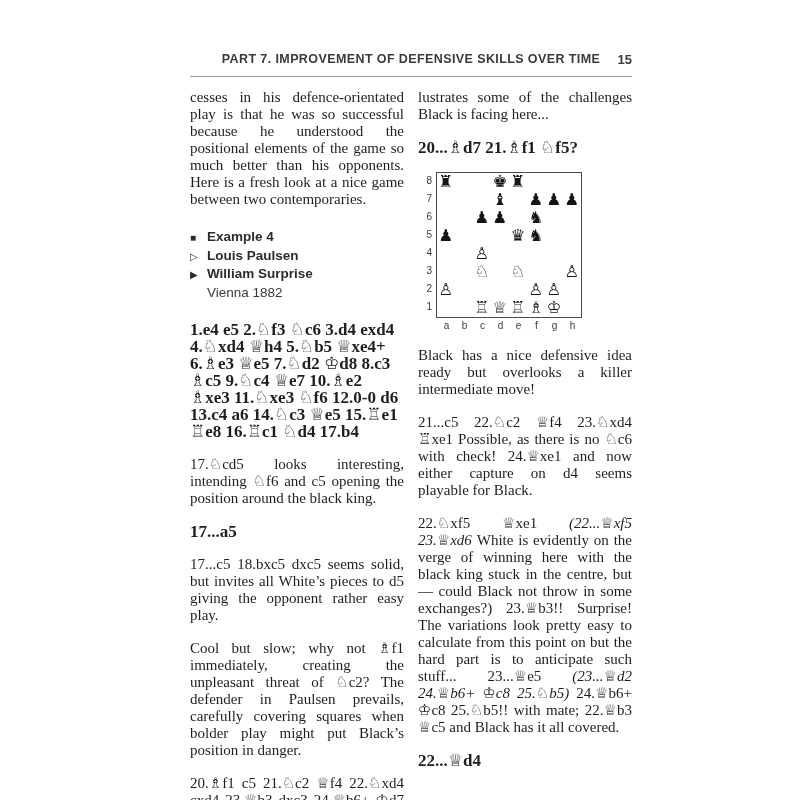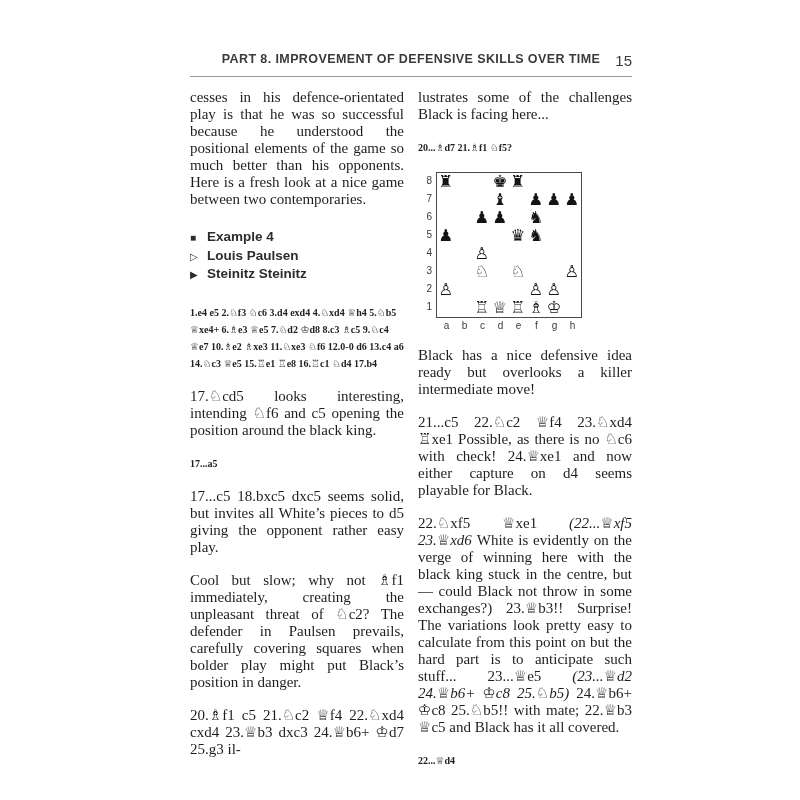--- a/index.html
+++ b/index.html
@@ -7,29 +7,29 @@
         font-family:"Liberation Serif","DejaVu Sans",serif;color:#1e1e1e;}
   .content{position:absolute;left:190px;top:52px;width:442px;}
 
   
   .header{position:relative;height:18px;}
   .header-title{display:block;text-align:center;
       font-family:"Liberation Sans","DejaVu Sans",sans-serif;
       font-weight:bold;font-size:12.5px;letter-spacing:0.4px;color:#3a3a3a;}
   .page-number{position:absolute;right:0;top:0;
       font-family:"Liberation Sans","DejaVu Sans",sans-serif;
-      font-weight:normal;font-size:15px;color:#3a3a3a;}
+      font-weight:bold;font-size:13px;color:#3a3a3a;}
   .header-rule{border:none;border-top:1px solid #9a9a9a;margin:6px 0 0 0;}
 
   .columns{display:flex;gap:14px;margin-top:12px;}
   .col{width:214px;}
 
   .body{font-size:15px;line-height:17px;text-align:justify;margin:0 0 16px 0;
         text-justify:inter-word;}
-  .moves{font-size:10px;line-height:17px;font-weight:bold;margin:0 0 16px 0;text-align:left;}
+  .moves{font-size:17px;line-height:17px;font-weight:bold;margin:0 0 16px 0;text-align:left;}
   .moves-long{line-height:17px;}
   .italic{font-style:italic;}
 
   
   .example-block{margin:20px 0 20px 0;font-family:"Liberation Sans","DejaVu Sans",sans-serif;}
   .ex-row{display:flex;align-items:baseline;font-weight:bold;font-size:13.5px;line-height:17.5px;color:#2c2c2c;}
   .ex-row .bullet{width:17px;flex:0 0 17px;font-size:10px;color:#2c2c2c;}
   .ex-row.plain{font-weight:normal;color:#3a3a3a;}
 
   
@@ -46,42 +46,46 @@
       font-family:"Liberation Sans","DejaVu Sans",sans-serif;font-size:10px;color:#3a3a3a;}
   .file-labels div{width:18px;text-align:center;}
 </style>
 </head>
 <body>
 
 <div class="page">
   <div class="content">
 
     <div class="header">
-      <span class="header-title">PART 8. IMPROVEMENT OF DEFENSIVE SKILLS OVER TIME</span>
+      <span class="header-title">PART 7. IMPROVEMENT OF DEFENSIVE SKILLS OVER TIME</span>
       <span class="page-number">15</span>
     </div>
     <hr class="header-rule">
 
     <div class="columns">
 
       <div class="col">
         <p class="body">cesses in his defence-orientated play is that he was so successful because he understood the positional elements of the game so much better than his opponents. Here is a fresh look at a nice game between two contemporaries.</p>
 
         <div class="example-block">
           <div class="ex-row">
             <span class="bullet">■</span>
             <span>Example 4</span>
           </div>
           <div class="ex-row">
             <span class="bullet">▷</span>
             <span>Louis Paulsen</span>
           </div>
           <div class="ex-row">
             <span class="bullet">▶</span>
-            <span>Steinitz Steinitz</span>
+            <span>William Surprise</span>
+          </div>
+          <div class="ex-row plain">
+            <span class="bullet"></span>
+            <span>Vienna 1882</span>
           </div>
         </div>
 
         <p class="moves moves-long">1.e4 e5 2.♘f3 ♘c6 3.d4 exd4 4.♘xd4 ♕h4 5.♘b5 ♕xe4+ 6.♗e3 ♕e5 7.♘d2 ♔d8 8.c3 ♗c5 9.♘c4 ♕e7 10.♗e2 ♗xe3 11.♘xe3 ♘f6 12.0-0 d6 13.c4 a6 14.♘c3 ♕e5 15.♖e1 ♖e8 16.♖c1 ♘d4 17.b4</p>
         <p class="body">17.♘cd5 looks interesting, intending ♘f6 and c5 opening the position around the black king.</p>
         <p class="moves">17...a5</p>
         <p class="body">17...c5 18.bxc5 dxc5 seems solid, but invites all White’s pieces to d5 giving the opponent rather easy play.</p>
         <p class="body">Cool but slow; why not ♗f1 immediately, creating the unpleasant threat of ♘c2? The defender in Paulsen prevails, carefully covering squares when bolder play might put Black’s position in danger.</p>
         <p class="body">20.♗f1 c5 21.♘c2 ♕f4 22.♘xd4 cxd4 23.♕b3 dxc3 24.♕b6+ ♔d7 25.g3 il-</p>
       </div>

